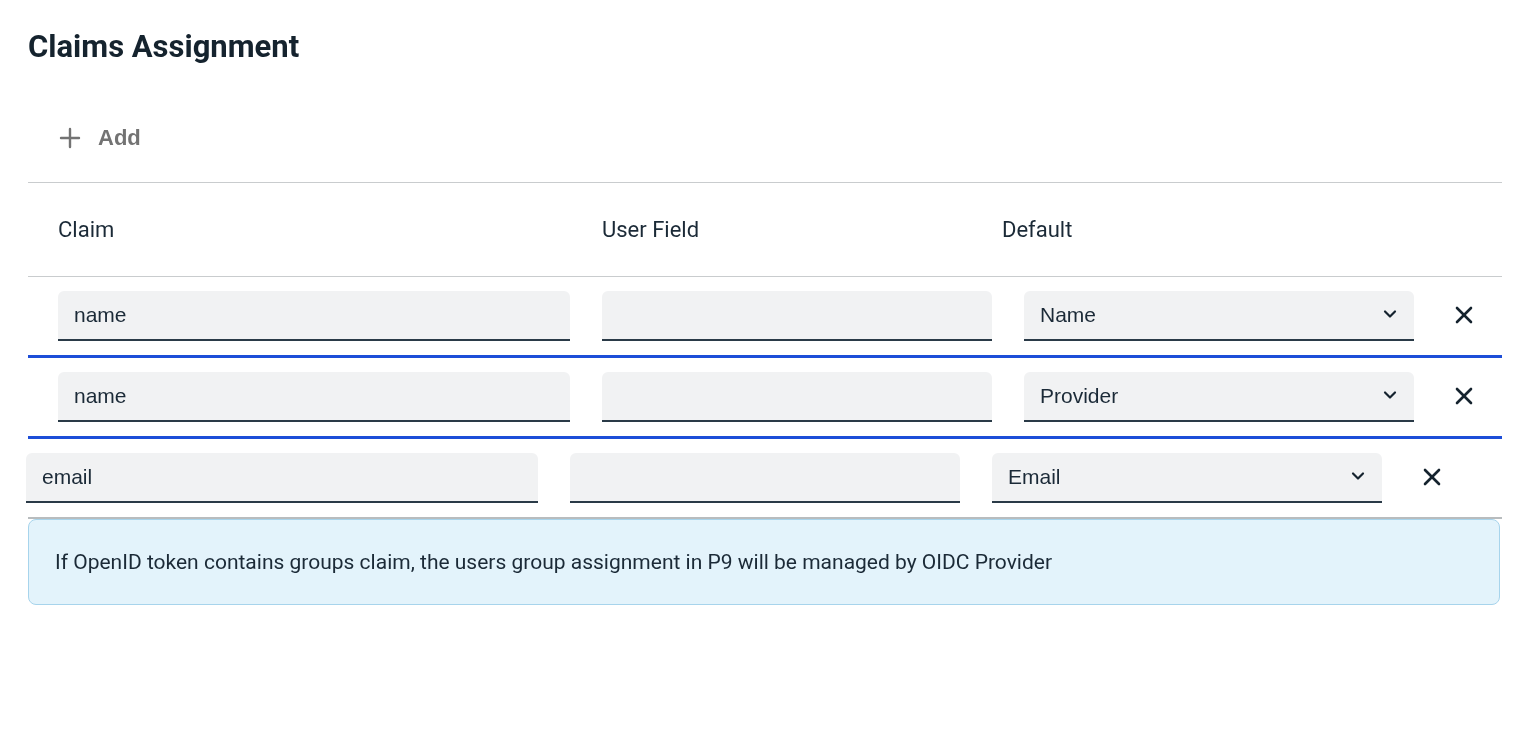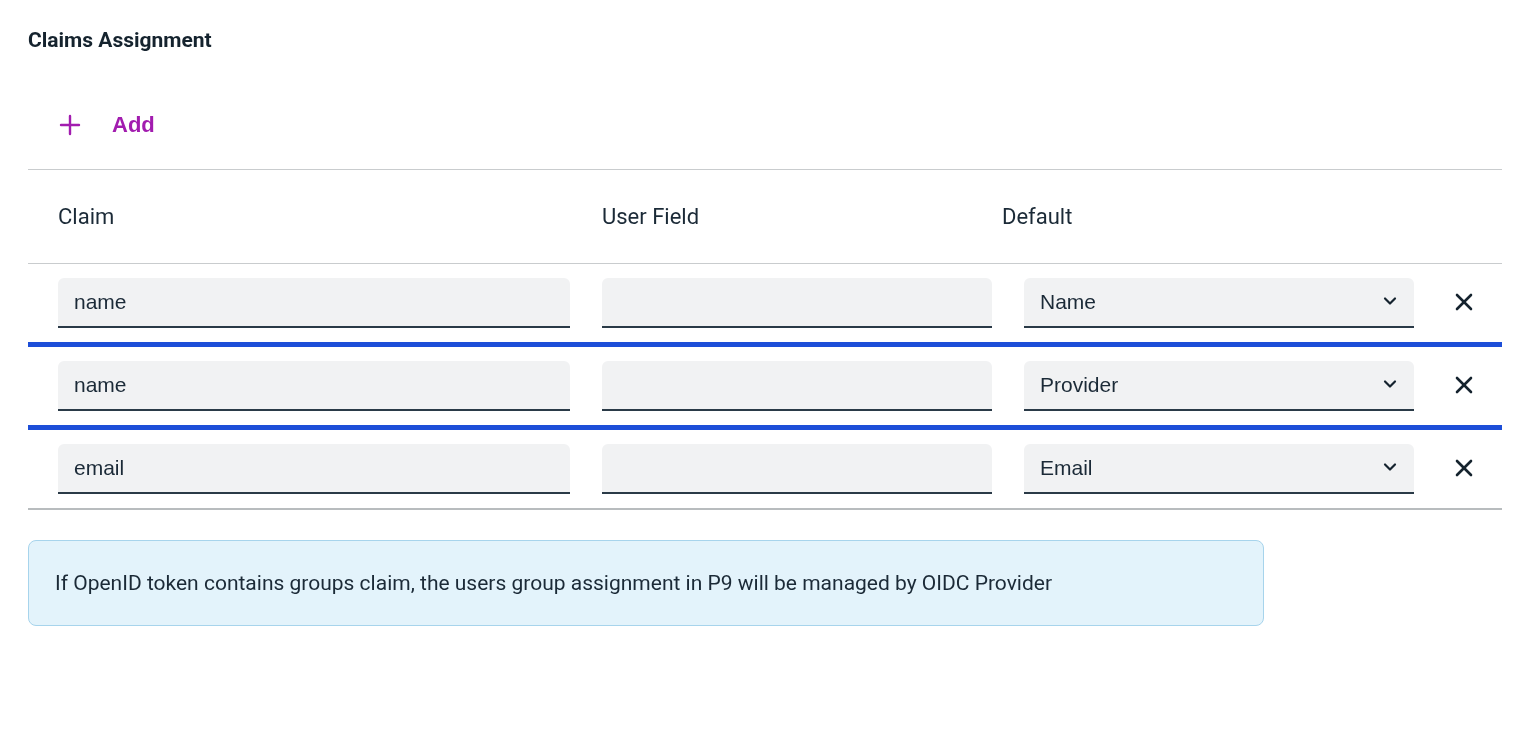--- a/index.html
+++ b/index.html
@@ -8,34 +8,34 @@
     padding: 0;
     font-family: -apple-system, BlinkMacSystemFont, "Segoe UI", Roboto, "Helvetica Neue", Arial, sans-serif;
     background: #fff;
     color: #15232e;
   }
   .page {
     width: 1516px;
     padding: 28px 14px 28px 28px;
   }
   .section-title {
-    font-size: 21px;
+    font-size: 31px;
     font-weight: 700;
     color: #15232e;
     margin: 0 0 32px 0;
   }
   .add-bar {
     padding: 28px 30px;
     border-bottom: 1px solid #c9ccce;
   }
   .add-btn {
     display: inline-flex;
     align-items: center;
-    gap: 30px;
-    color: #a21caf;
+    gap: 16px;
+    color: #737373;
     font-size: 22px;
     font-weight: 600;
     cursor: pointer;
     background: none;
     border: none;
     padding: 0;
   }
   .add-btn svg { display: block; }
 
   .header-row {
@@ -51,24 +51,25 @@
   }
   .col-claim   { flex: 0 0 544px; }
   .col-default { flex: 0 0 422px; }
   .col-user    { flex: 0 0 400px; }
   .col-action  { flex: 0 0 80px; display:flex; justify-content:center; }
 
   .data-row {
     display: flex;
     align-items: center;
     padding: 14px 30px;
-    border-bottom: 5px solid #1d4ed8;
+    border-bottom: 3px solid #1d4ed8;
   }
   .data-rows .data-row:last-child {
     border-bottom: 2px solid #b8bcbe;
+    justify-content: flex-end;
   }
 
   .text-input {
     width: 512px;
     height: 50px;
     background: #f1f2f3;
     border: none;
     border-bottom: 2px solid #2a3a47;
     border-top-left-radius: 6px;
     border-top-right-radius: 6px;
@@ -113,28 +114,27 @@
     border: none;
     cursor: pointer;
     color: #15232e;
     padding: 8px;
     display: flex;
     align-items: center;
     justify-content: center;
   }
 
   .info-banner {
-    margin-top: 30px;
     background: #e3f3fb;
     border: 1px solid #a7d4ec;
     border-radius: 8px;
     padding: 30px 26px;
     font-size: 21px;
     color: #1b2a37;
-    width: 1236px;
+    width: 1472px;
   }
 </style>
 </head>
 <body>
 
 <div class="page">
 
   <h2 class="section-title">Claims Assignment</h2>
 
   <div class="add-bar">

